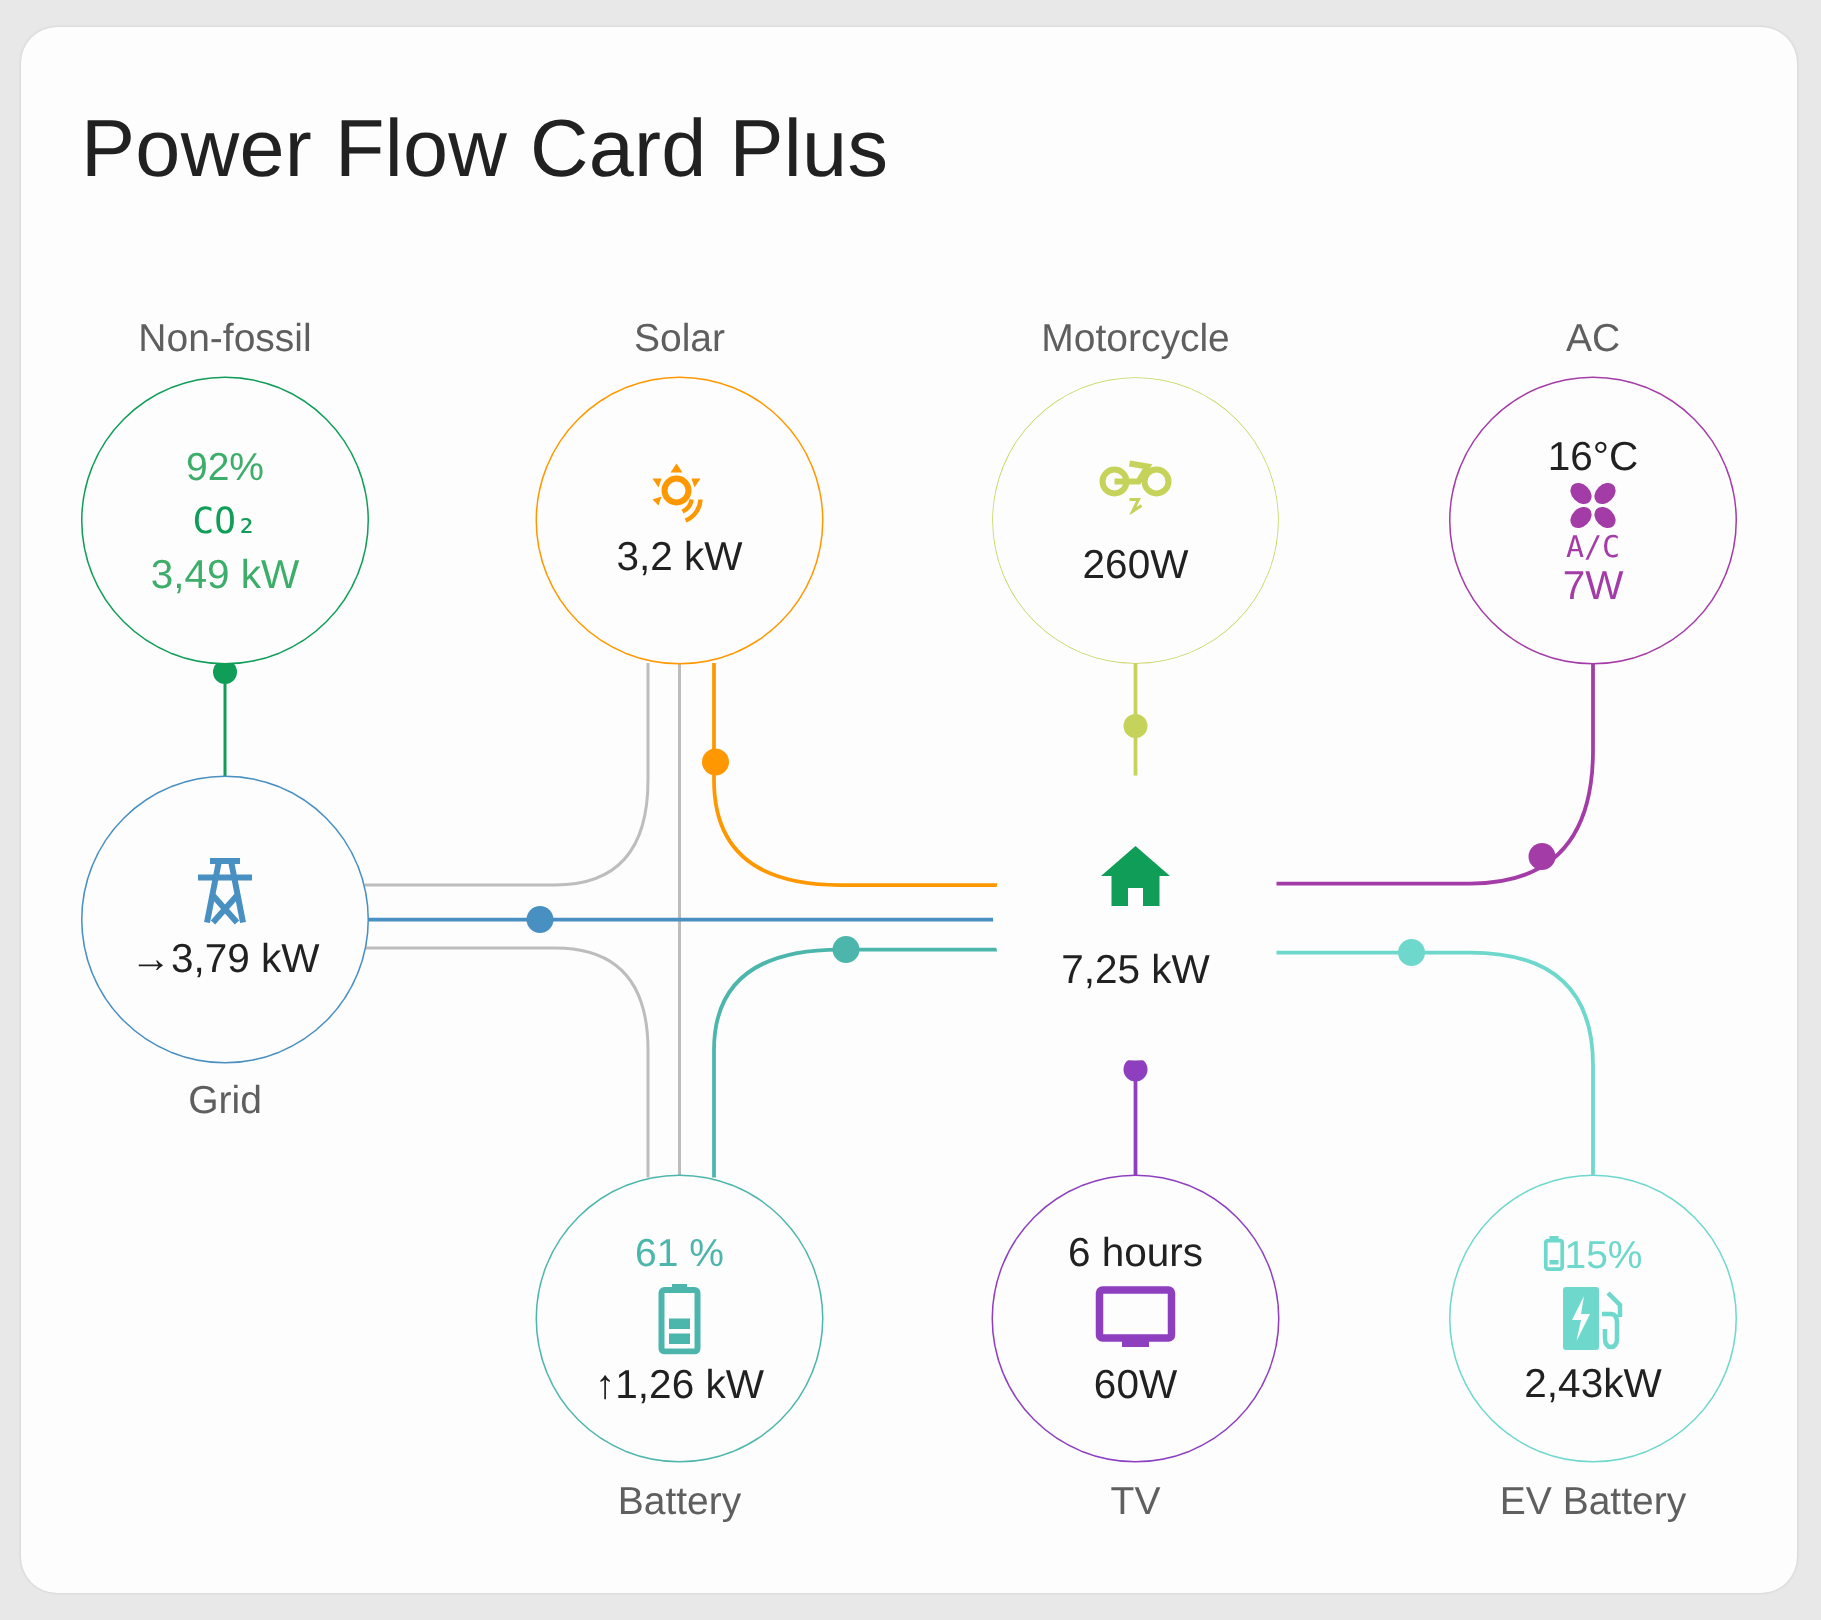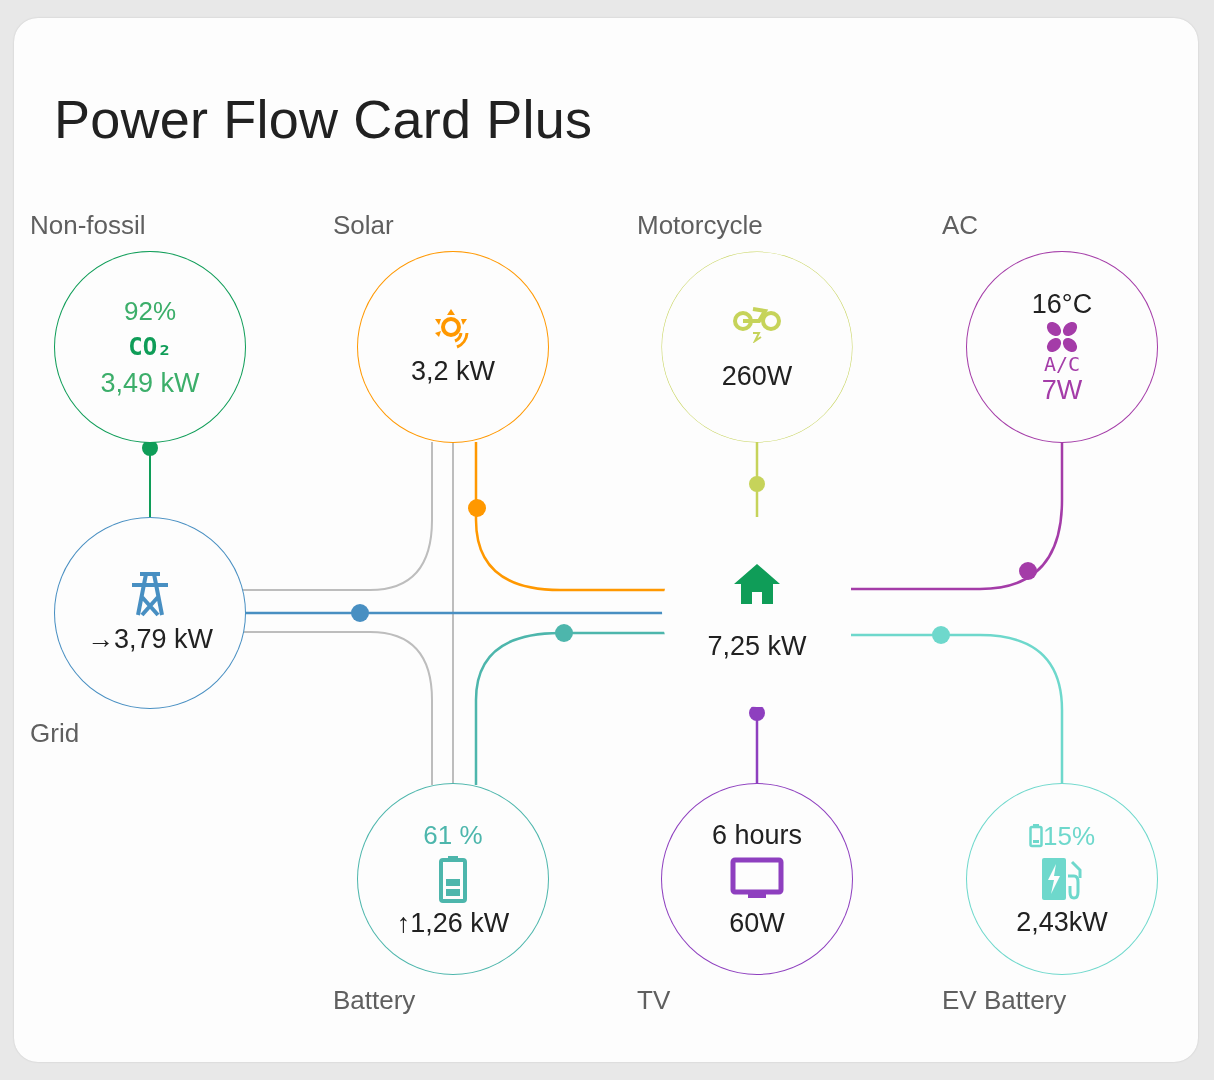--- a/index.html
+++ b/index.html
@@ -1,21 +1,21 @@
 <!DOCTYPE html>
 <html><head>
 <meta charset="utf-8">
 <style>
   html, body { margin:0; padding:0; }
   body { width:1214px; height:1080px; background:#e8e8e8; font-family:"Liberation Sans", sans-serif; position:relative; overflow:hidden; }
   .card { position:absolute; left:14px; top:18px; width:1184px; height:1044px; background:#fdfdfd; border-radius:24px; box-shadow:0 0 2px rgba(0,0,0,0.15); }
-  .title { position:absolute; left:54px; top:88px; font-size:54px; color:#212121; letter-spacing:0.2px; }
+  .title { position:absolute; left:54px; top:68px; font-size:54px; color:#212121; letter-spacing:0.2px; }
   svg.flow { position:absolute; left:0; top:0; }
   .node { position:absolute; width:190px; height:190px; box-sizing:border-box; border-radius:50%; background:#fdfdfd; display:flex; flex-direction:column; align-items:center; justify-content:center; }
-  .label { position:absolute; width:240px; font-size:26px; color:#5f5f5f; }
+  .label { position:absolute; width:240px; text-align:center; font-size:26px; color:#5f5f5f; }
   .txt { font-size:27px; color:#212121; line-height:32px; text-align:left; }
   .icon { display:block; }
 </style>
 </head>
 <body>
 
 <div class="card"></div>
 <div class="title">Power Flow Card Plus</div>
 
 <svg class="flow" width="1214" height="1080">
@@ -72,21 +72,21 @@
 <div class="label" style="left:333px;top:210px">Solar</div>
 <div class="label" style="left:637px;top:210px">Motorcycle</div>
 <div class="label" style="left:942px;top:210px">AC</div>
 <div class="label" style="left:30px;top:718px">Grid</div>
 <div class="label" style="left:333px;top:985px">Battery</div>
 <div class="label" style="left:637px;top:985px">TV</div>
 <div class="label" style="left:942px;top:985px">EV Battery</div>
 
 <div class="node" style="left:55px;top:252px">
   <div class="txt" style="color:#3cae6a;font-size:26px">92%</div>
-  <div style="color:#0f9d58;font-weight:bold;font-size:24px;margin:6px 0;font-family:'DejaVu Sans Mono',monospace">CO₂</div>
+  <div style="color:#0f9d58;font-weight:normal;font-size:24px;margin:6px 0;font-family:'DejaVu Sans Mono',monospace">CO₂</div>
   <div class="txt" style="color:#3cae6a">3,49 kW</div>
 </div>
 
 <div class="node" style="left:358px;top:252px">
   <svg class="icon" width="44" height="44" viewBox="0 0 44 44">
     <circle cx="20" cy="20" r="8" fill="none" stroke="#ff9800" stroke-width="4"></circle>
     <polygon points="20,2 16,8 24,8" fill="#ff9800"></polygon>
     <polygon points="4,12 10,12 8,18" fill="#ff9800"></polygon>
     <polygon points="36,12 30,12 32,18" fill="#ff9800"></polygon>
     <polygon points="4,26 10,24 8,30" fill="#ff9800"></polygon>

